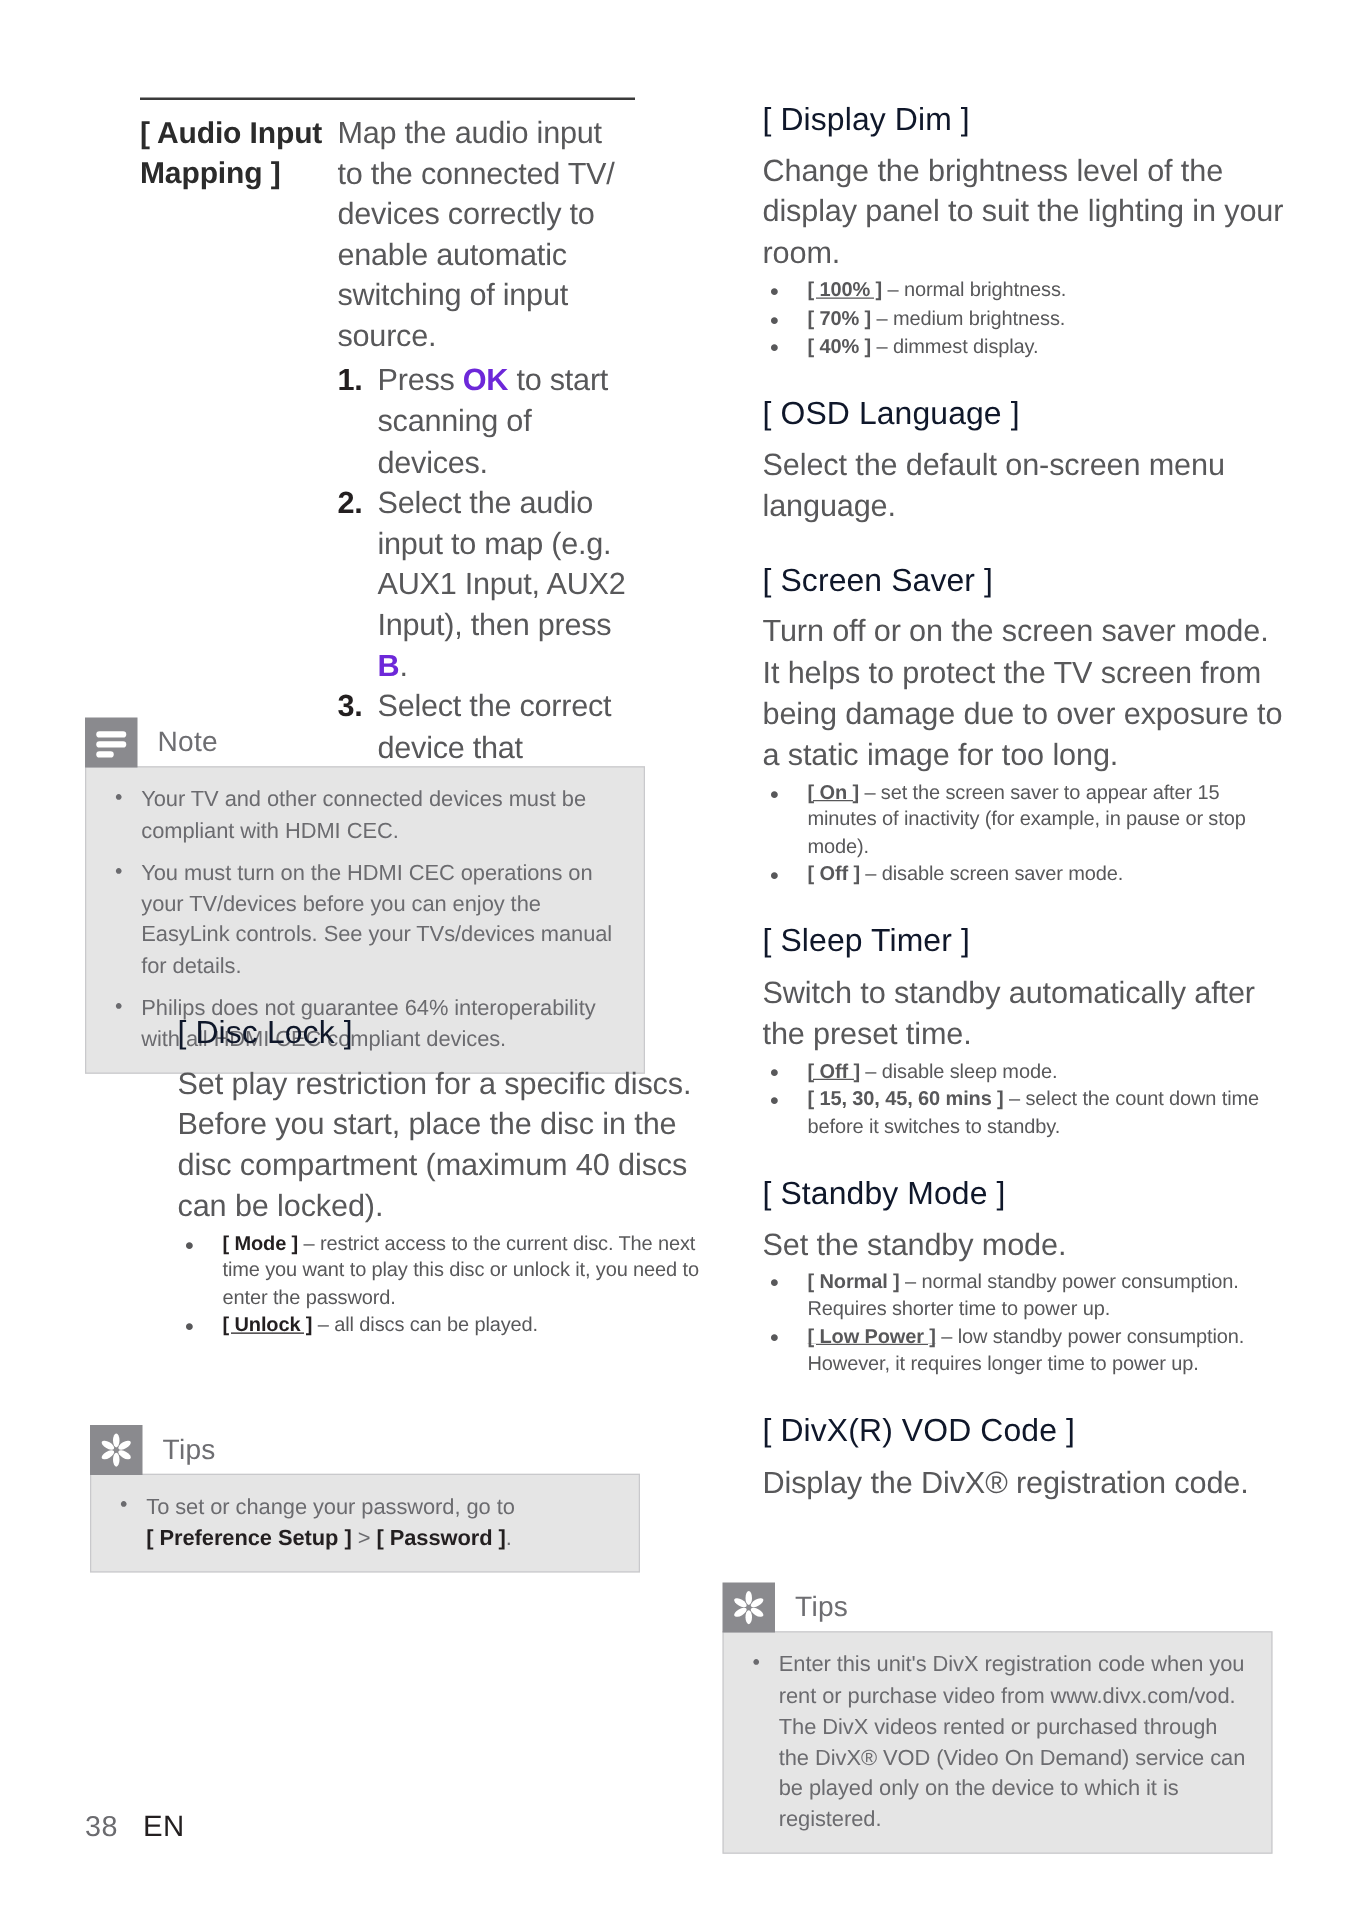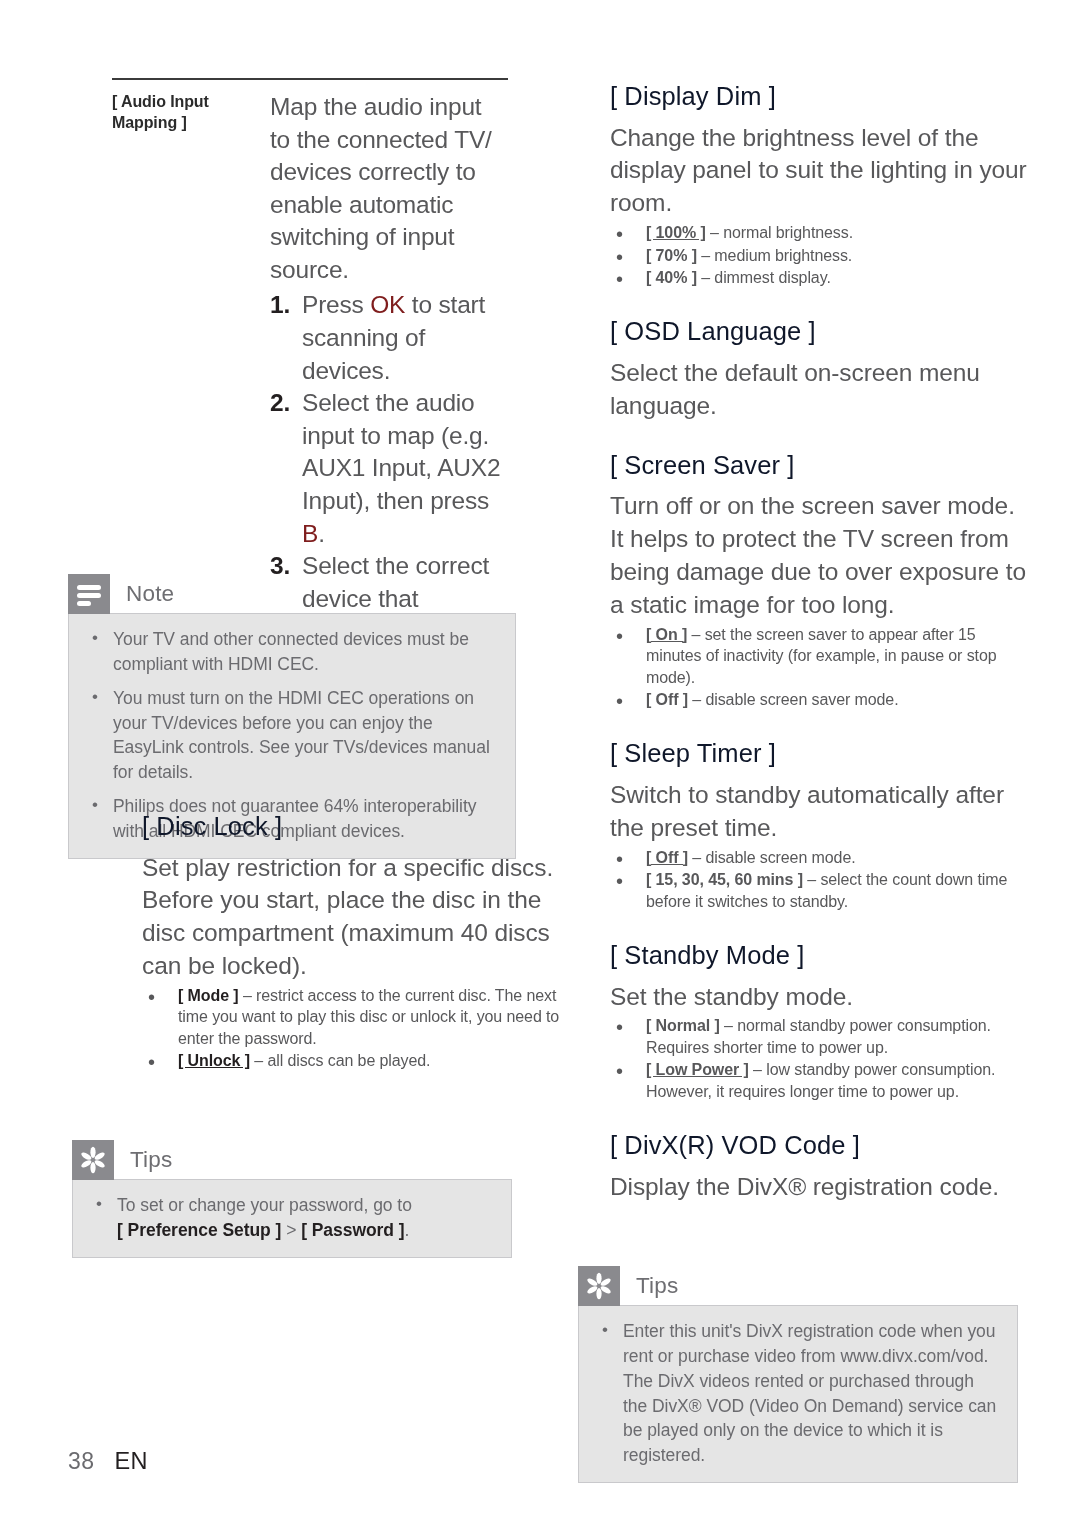--- a/index.html
+++ b/index.html
@@ -91,34 +91,34 @@
     background: #3b3b3b;
     width: 100%;
   }
   .tbl-row {
     display: flex;
     padding: 11px 0 8px 0;
   }
   .tbl-cell-label {
     width: 158px;
     flex: 0 0 158px;
-    font-size: 16px;
+    font-size: 24px;
     font-weight: bold;
     color: #2b2b2b;
     line-height: 1.33;
     letter-spacing: -.1px;
   }
   .tbl-cell-desc {
     flex: 1 1 auto;
     font-size: 24.5px;
     color: #58585a;
     line-height: 1.33;
     letter-spacing: -.2px;
   }
-  .tbl-cell-desc b { color: #7f1d1d; font-weight: normal; }
+  .tbl-cell-desc b { color: #6d28d9; font-weight: bold; }
   ol.steps {
     list-style: none;
     counter-reset: st;
     margin: 3px 0 0 0;
     padding: 0;
   }
   ol.steps > li {
     counter-increment: st;
     position: relative;
     padding-left: 32px;
@@ -341,21 +341,21 @@
       </ul>
     </div>
 
     <div class="spacer-md"></div>
 
     <div>
       <div class="h-item">[ Sleep Timer ]</div>
       <p class="body-txt">Switch to standby automatically after the preset time.</p>
       <ul class="bullets">
         <li>
-          <b class="u">[ Off ]</b><span> – disable screen mode.</span>
+          <b class="u">[ Off ]</b><span> – disable sleep mode.</span>
         </li>
         <li>
           <b>[ 15, 30, 45, 60 mins ]</b><span> – select the count down time before it switches to standby.</span>
         </li>
       </ul>
     </div>
 
     <div class="spacer-md"></div>
 
     <div>

